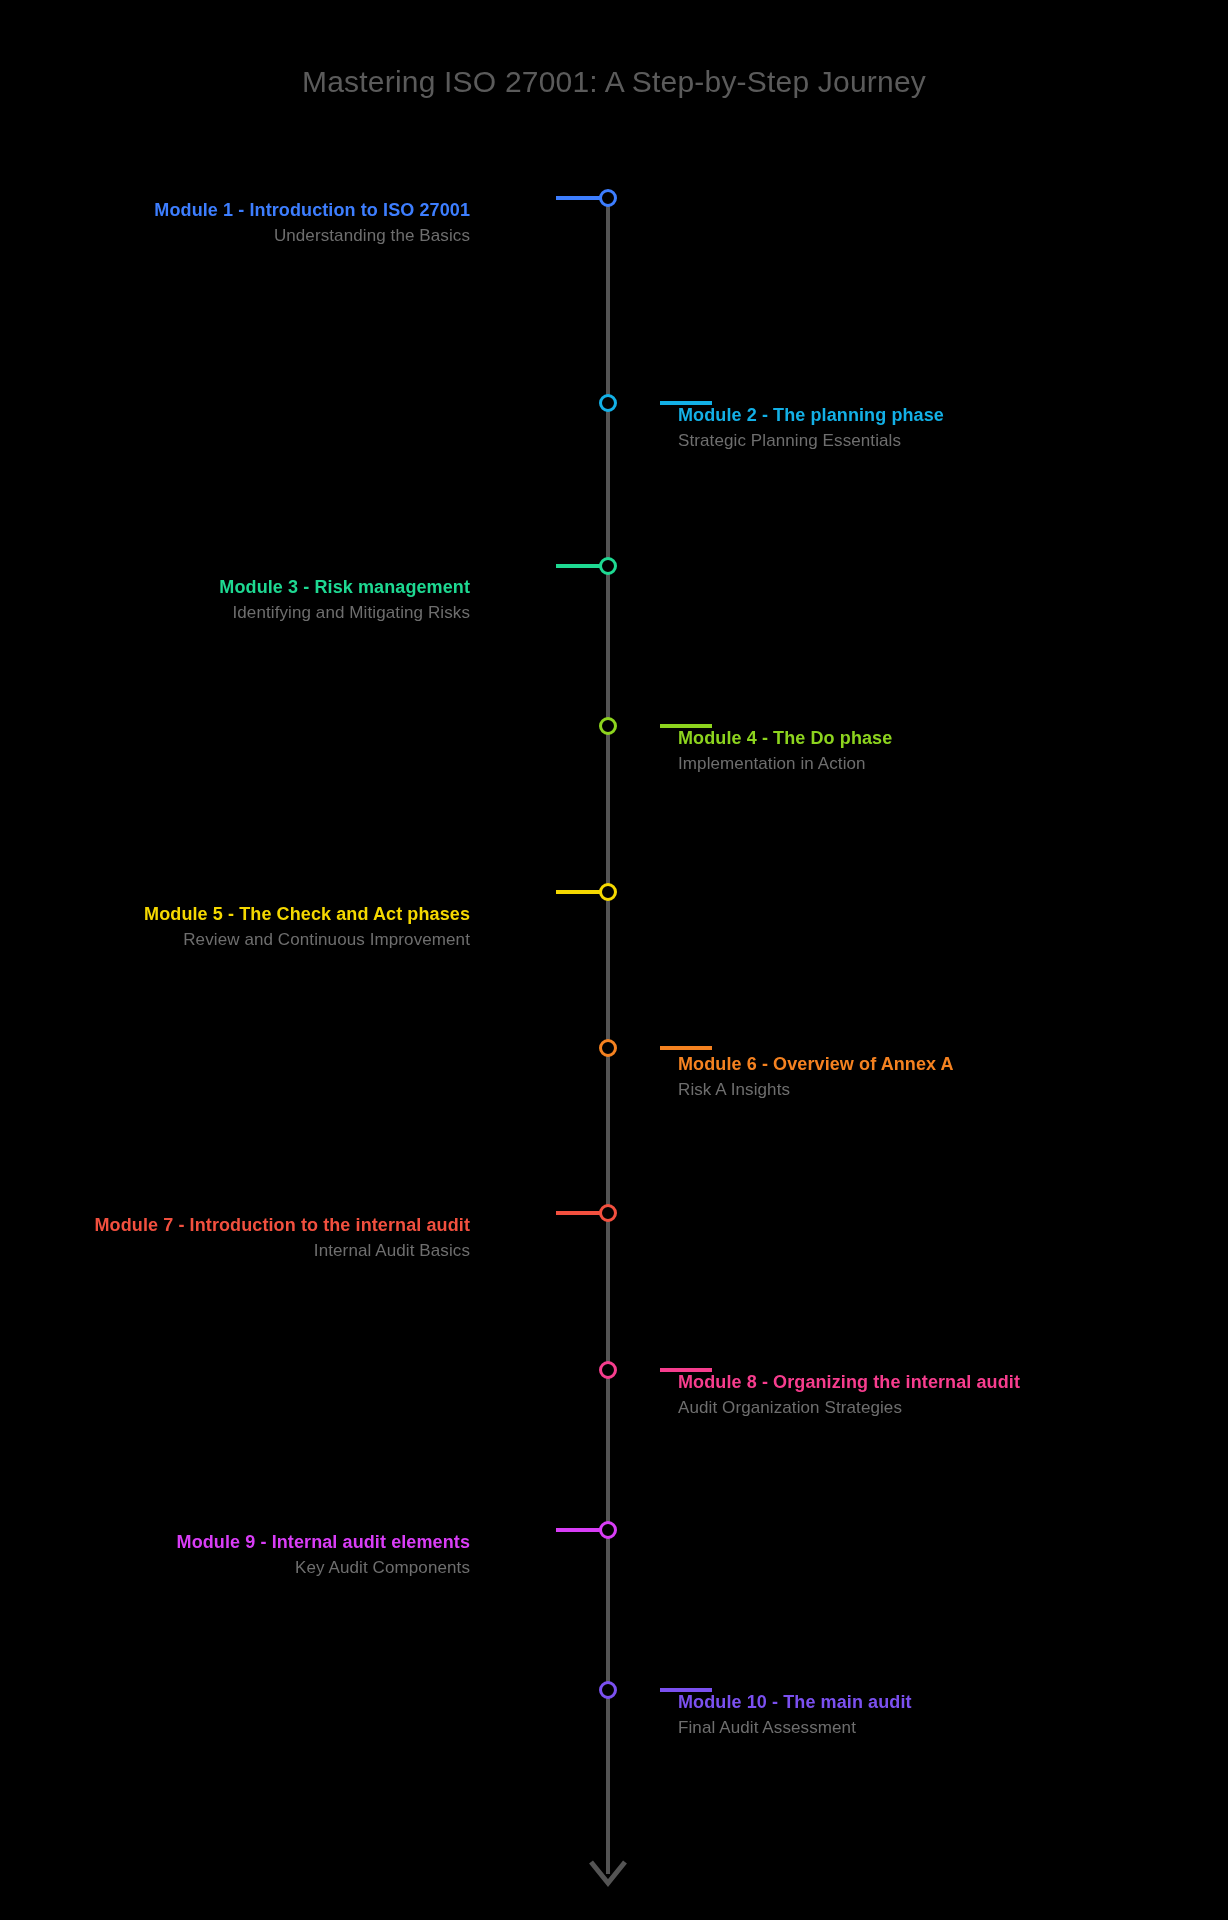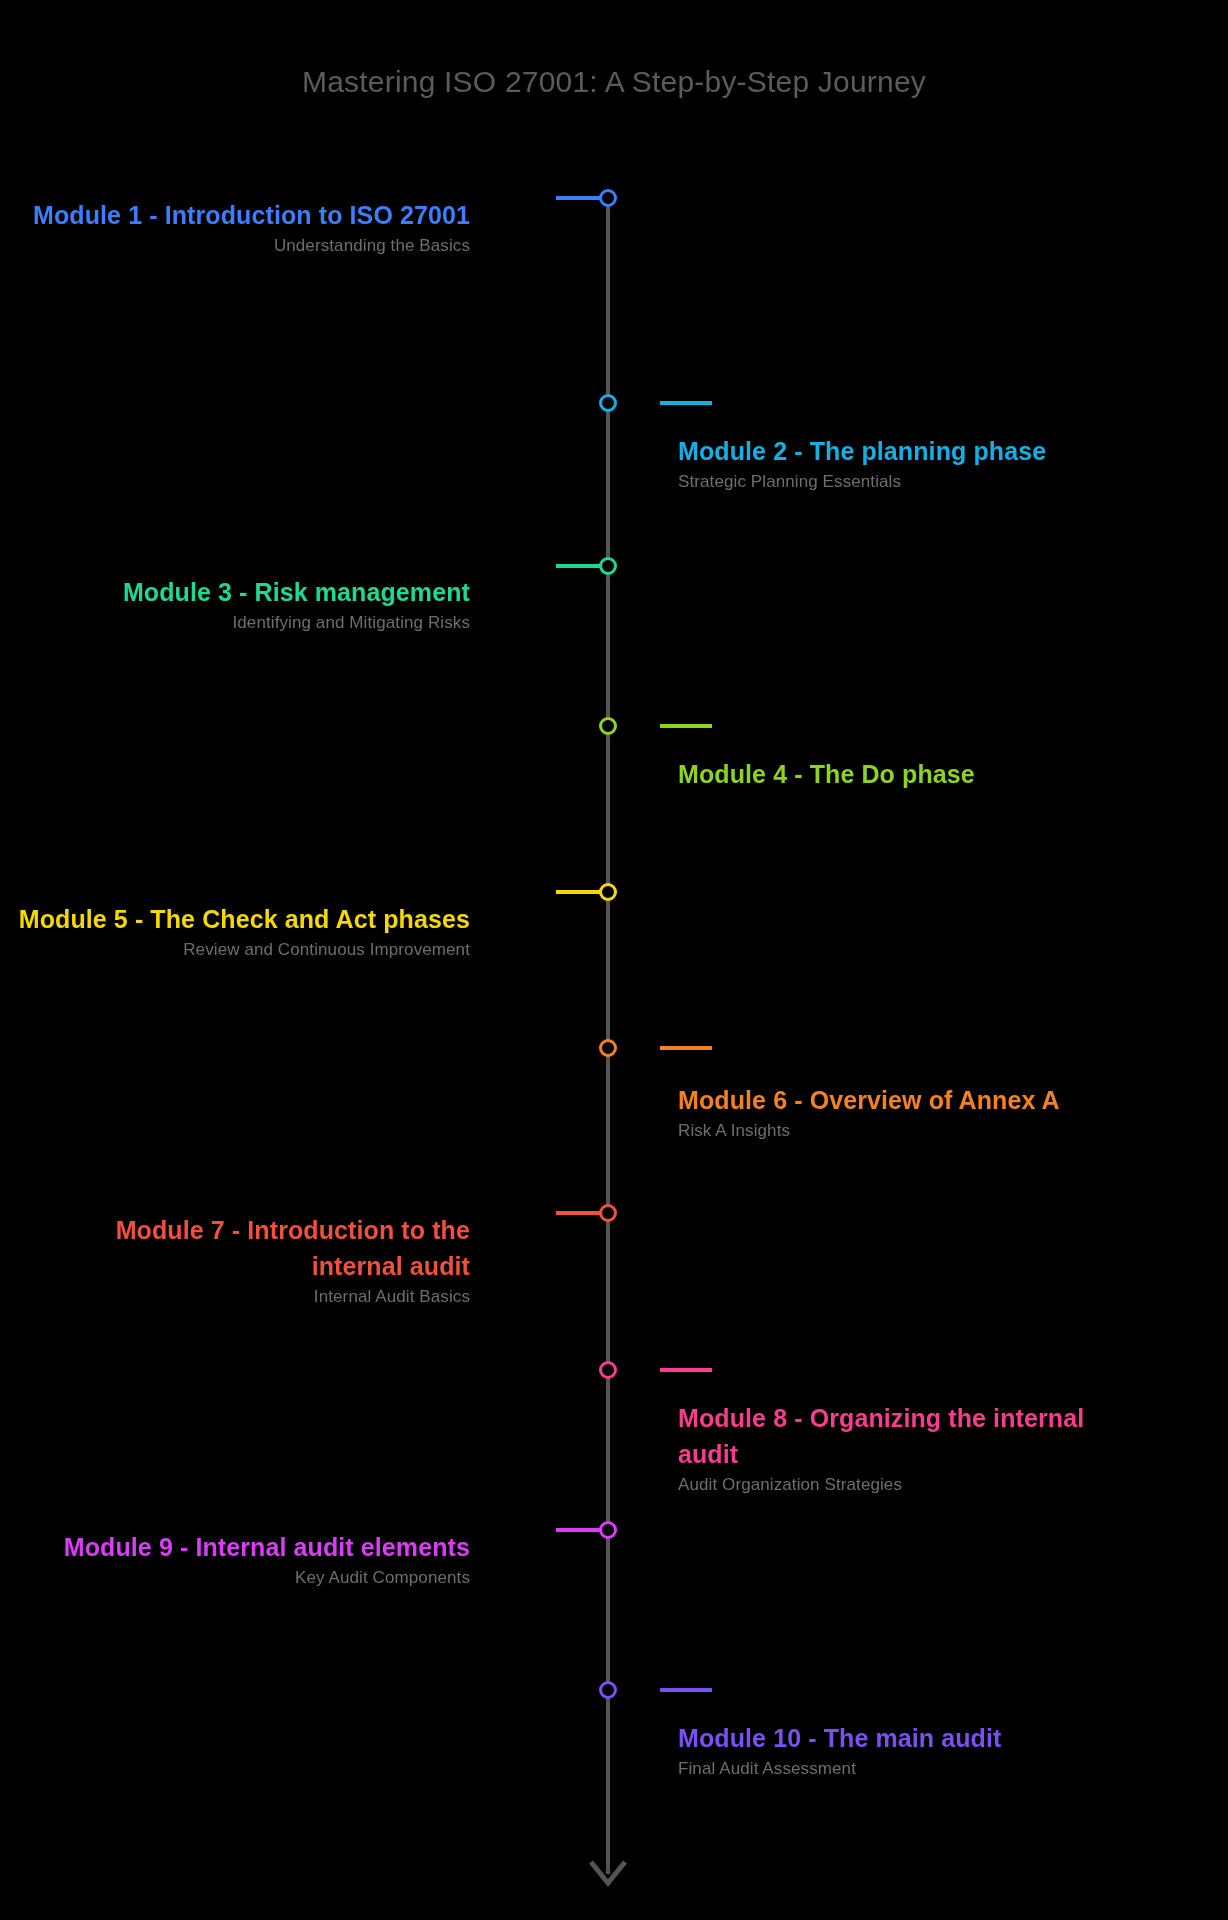--- a/index.html
+++ b/index.html
@@ -58,24 +58,24 @@
     height:4px;
     width:52px;
     background:#888;
     z-index:2;
   }
   .item.left  .connector { left:556px; }
   .item.right .connector { left:660px; }
 
   .textblock { position:absolute; width:460px; }
   .item.left  .textblock { left:10px;  text-align:right; }
-  .item.right .textblock { left:678px; text-align:left;margin-top:31px; }
+  .item.right .textblock { left:678px; text-align:left; }
 
   .mod-title {
-    font-size:25px;
+    font-size:18px;
     font-weight:bold;
     line-height:1.43;
     letter-spacing:0.1px;
   }
   .mod-sub {
     font-size:17px;
     font-weight:400;
     color:#6e6e6e;
     line-height:1.45;
     letter-spacing:0.1px;
@@ -117,20 +117,21 @@
         <div class="textblock" style="top: 9px;">
           <div class="mod-title" style="color: rgb(30, 217, 146);">Module 3 - Risk management</div>
           <div class="mod-sub">Identifying and Mitigating Risks</div>
         </div>
       </div>
       <div class="item right" style="top: 726px;">
         <div class="connector" style="background: rgb(141, 212, 30);"></div>
         <div class="marker" style="border-color: rgb(141, 212, 30);"></div>
         <div class="textblock" style="top: 0px;">
           <div class="mod-title" style="color: rgb(141, 212, 30);">Module 4 - The Do phase</div>
+          <div class="mod-sub">Implementation in Action</div>
         </div>
       </div>
       <div class="item left" style="top: 892px;">
         <div class="connector" style="background: rgb(245, 216, 0);"></div>
         <div class="marker" style="border-color: rgb(245, 216, 0);"></div>
         <div class="textblock" style="top: 10px;">
           <div class="mod-title" style="color: rgb(245, 216, 0);">Module 5 - The Check and Act phases</div>
           <div class="mod-sub">Review and Continuous Improvement</div>
         </div>
       </div>

